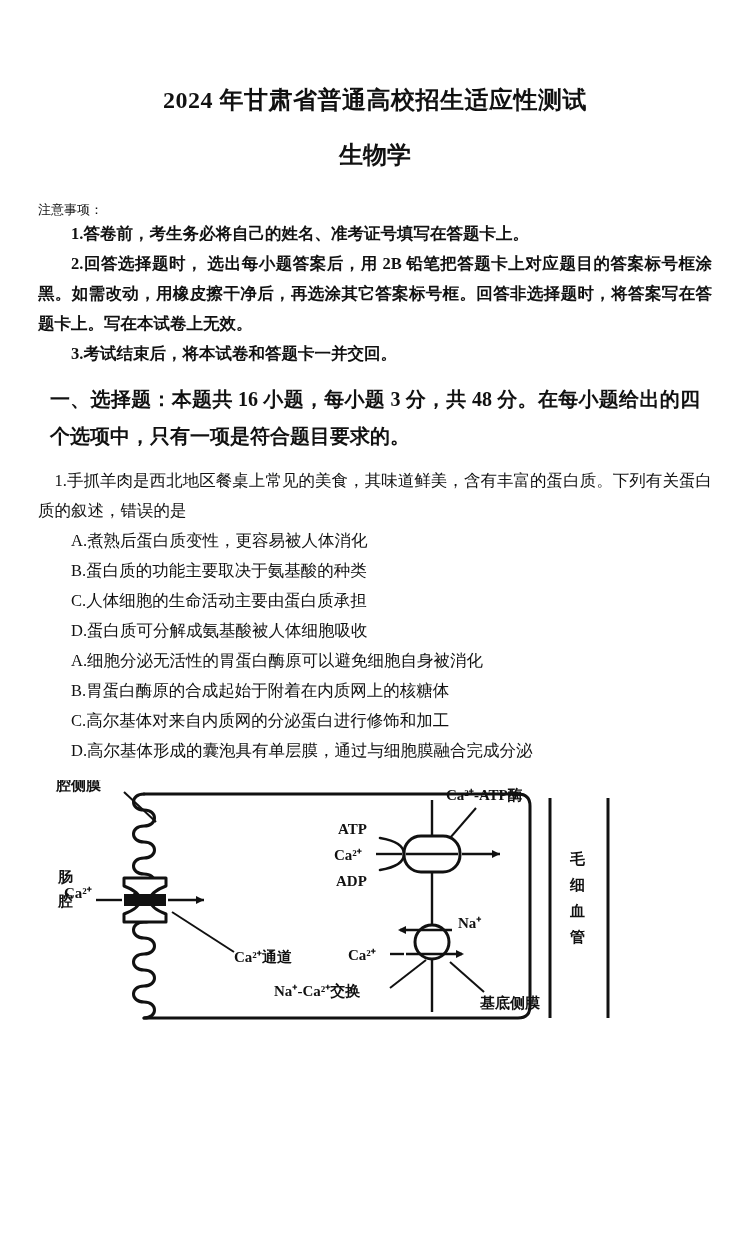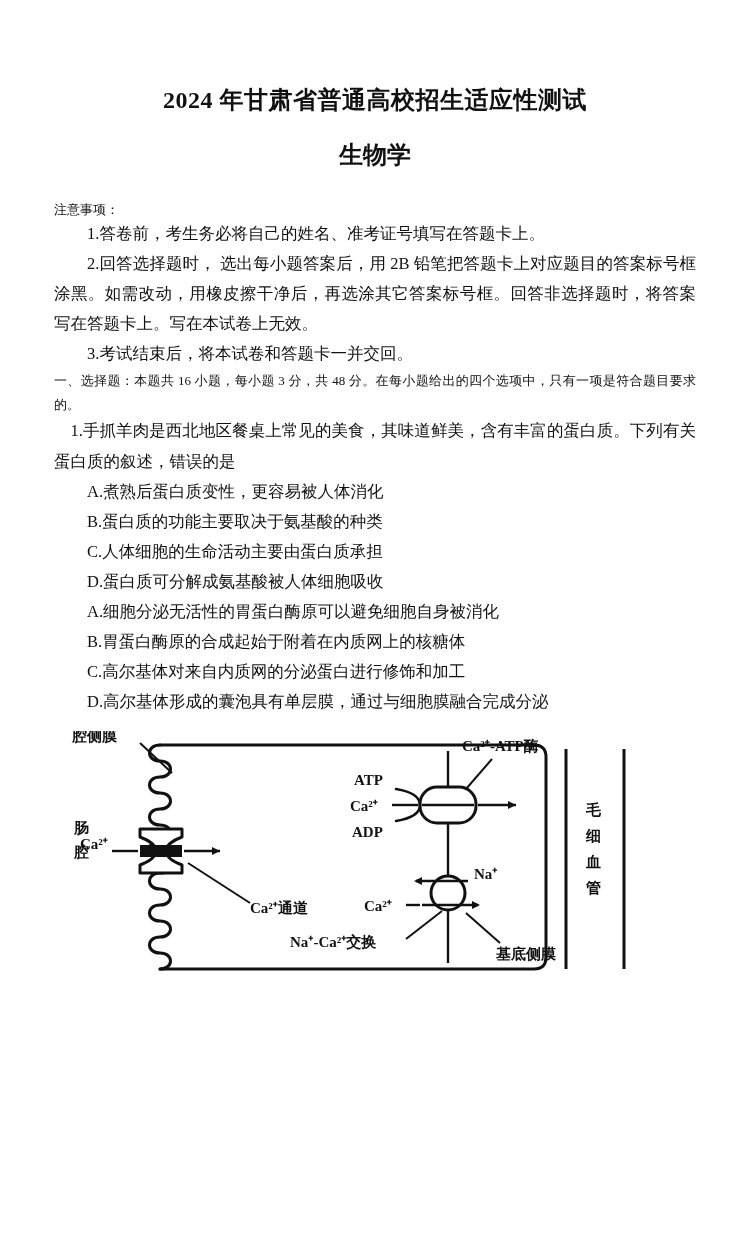--- a/index.html
+++ b/index.html
@@ -14,21 +14,21 @@
     font-family: "Liberation Serif", "DejaVu Serif", serif;
     color: #111111;
     overflow: hidden;
   }
   .page {
     width: 750px;
     height: 1254px;
     position: relative;
     background: #ffffff;
     box-sizing: border-box;
-    padding: 0 54px;
+    padding: 0 38px;
   }
 
   
   .doc-title {
     text-align: center;
     font-weight: bold;
     font-size: 24px;
     letter-spacing: 0.5px;
     margin: 0;
     padding-top: 86px;
@@ -49,29 +49,30 @@
     margin: 0;
     padding-top: 30px;
     line-height: 1.5;
   }
   .para {
     font-size: 16.5px;
     line-height: 1.82;
     margin: 0;
     text-align: justify;
     text-justify: inter-ideograph;
+    font-weight: bold;
   }
   .indent {
     text-indent: 2em;
   }
   .section-head {
-    font-size: 13px;
-    line-height: 1.82;
-    margin: 0;
-    font-weight: normal;
+    font-size: 20px;
+    line-height: 1.82;
+    margin: 12px;
+    font-weight: bold;
     text-align: justify;
     text-justify: inter-ideograph;
   }
   .q-stem {
     font-size: 16.5px;
     line-height: 1.82;
     margin: 0;
     text-indent: 1em;
     text-align: justify;
     text-justify: inter-ideograph;

